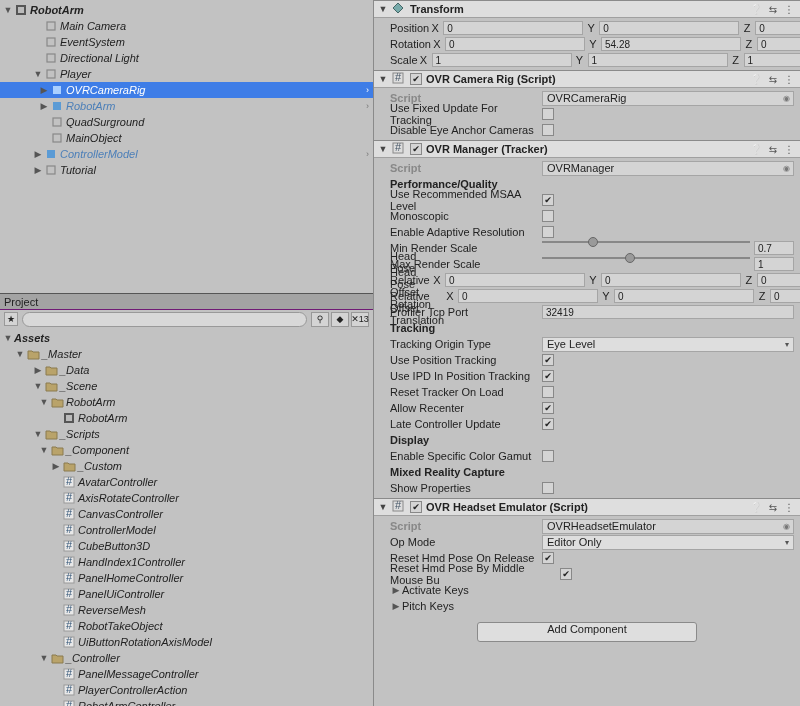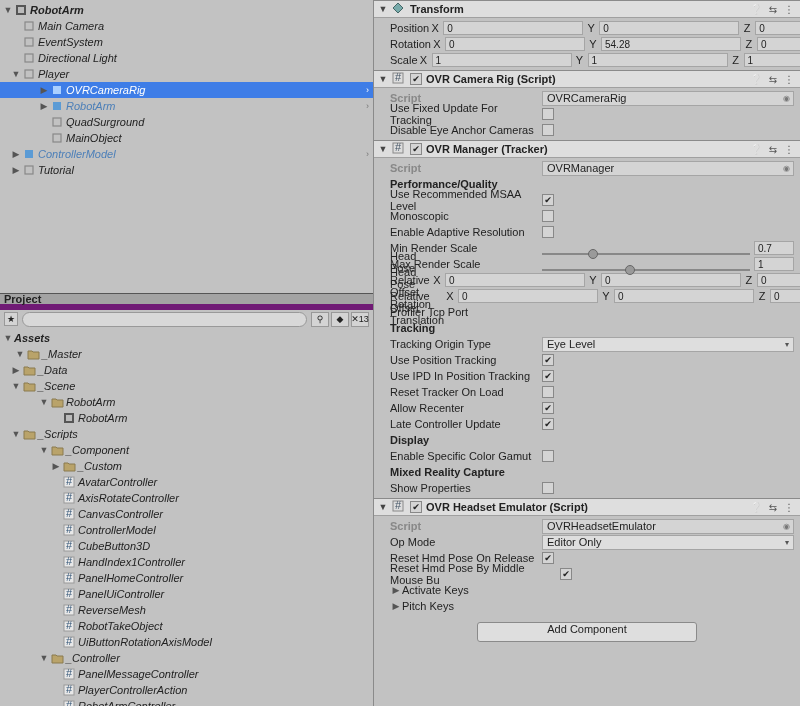--- a/index.html
+++ b/index.html
@@ -1,30 +1,30 @@
 <!DOCTYPE html>
 <html><head>
 <meta charset="utf-8">
 <style>
 * { box-sizing: border-box; margin: 0; padding: 0; font-family: Arial, sans-serif; font-size: 11px; color: #222; }
 body { background: #c2c2c2; width: 800px; height: 706px; overflow: hidden; display: flex; }
 .left-panel { width: 374px; height: 706px; display: flex; flex-direction: column; border-right: 1px solid #8a8a8a; }
 .right-panel { width: 426px; height: 706px; display: flex; flex-direction: column; background: #c2c2c2; overflow-y:auto; }
 .hierarchy { flex: 0 0 auto; height: 293px; overflow: hidden; background: #c2c2c2; }
 .proj-panel { flex: 1 1 auto; background: #c2c2c2; border-top:1px solid #555;}
-.panel-header { background: #a3a3a3; height:16px; display:flex; align-items:center; padding:0 4px; font-weight:bold; border-bottom:6px solid #701a75;}
+.panel-header { background: #a3a3a3; height:16px; display:flex; align-items:center; padding:0 4px; font-weight:normal; border-bottom:1px solid #701a75;}
 .tree { padding: 2px 0;}
 .tree-row { display:flex; align-items:center; height:16px; padding-right:4px; cursor:default;}
 .tree-row.selected { background:#3e7de7; color:#fff;}
 .tree-row.selected .label { color:#fff;}
 .tog { width:12px; text-align:center; color:#555; font-size:9px;}
 .ico { width:14px; height:14px; margin-right:2px; display:inline-flex; align-items:center; justify-content:center;}
 .label { white-space:nowrap;font-style:italic;}
 .label.blue { color:#4c7fb8;}
-.ind0{padding-left:2px}.ind1{padding-left:14px}.ind2{padding-left:10px}.ind3{padding-left:38px}.ind4{padding-left:50px}
+.ind0{padding-left:2px}.ind1{padding-left:14px}.ind2{padding-left:32px}.ind3{padding-left:38px}.ind4{padding-left:50px}
 .scroll-sep{height:8px;background:#929292;}
 
 .search-bar{display:flex;align-items:center;height:18px;background:#c2c2c2;padding:2px 4px;gap:4px;}
 .search-bar .star{width:14px;height:14px;border:1px solid #999;background:#d4d4d4;display:flex;align-items:center;justify-content:center;font-size:9px;}
 .search-input{flex:1;height:15px;border:1px solid #999;border-radius:8px;background:#d8d8d8;padding:0 6px;font-size:10px;}
 .search-icons{display:flex;gap:2px;}
 .si{width:18px;height:15px;border:1px solid #999;background:#d4d4d4;display:flex;align-items:center;justify-content:center;font-size:9px;}
 
 .comp-hdr { background:#dedede; border-top:1px solid #8a8a8a; border-bottom:1px solid #a0a0a0; height:18px; display:flex; align-items:center; padding:0 4px; gap:4px;}
 .comp-hdr .fold{width:10px;text-align:center;font-size:9px;color:#444;}
@@ -39,21 +39,21 @@
 .prop-label.bold{font-weight:bold;}
 .prop-val{flex:1;display:flex;align-items:center;gap:2px;}
 .axis-lbl{width:12px;text-align:center;}
 .num-input{flex:1;height:14px;border:1px solid #a5a5a5;background:#d4d4d4;padding:0 3px;font-size:10px;}
 .obj-field{flex:1;height:15px;border:1px solid #a5a5a5;background:#d4d4d4;padding:0 4px;display:flex;align-items:center;position:relative;font-size:10px;color:#444;}
 .obj-field::after{content:"◉";position:absolute;right:3px;font-size:8px;color:#777;}
 .chkbox{width:12px;height:12px;border:1px solid #888;background:#d4d4d4;display:flex;align-items:center;justify-content:center;font-size:9px;line-height:1;}
 .chkbox.checked::after{content:"✔";color:#222;font-size:9px;}
 .dropdown{flex:1;height:15px;border:1px solid #a5a5a5;background:#dedede;padding:0 4px;display:flex;align-items:center;position:relative;font-size:10px;}
 .dropdown::after{content:"▾";position:absolute;right:4px;font-size:8px;color:#555;}
-.slider-wrap{flex:1;display:flex;align-items:flex-end;gap:4px;}
+.slider-wrap{flex:1;display:flex;align-items:flex-start;gap:4px;}
 .slider-track{flex:1;height:2px;background:#888;position:relative;}
 .slider-thumb{position:absolute;top:-4px;width:10px;height:10px;border-radius:50%;background:#9a9a9a;border:1px solid #666;}
 .slider-val{width:40px;height:14px;border:1px solid #a5a5a5;background:#d4d4d4;padding:0 3px;font-size:10px;text-align:left;}
 
 .addcomp-row{display:flex;justify-content:center;padding:6px;}
 .addcomp-btn{width:220px;height:20px;border:1px solid #8a8a8a;background:#dedede;border-radius:3px;display:flex;align-items:flex-start;justify-content:center;font-size:11px;}
 
 svg{display:block;}
 .disabled-lbl{color:#888;font-weight:bold;}
 </style>
@@ -592,20 +592,23 @@
           <span class="axis-lbl">X</span>
           <input class="num-input" value="0" style="">
           <span class="axis-lbl">Y</span>
           <input class="num-input" value="0" style="">
           <span class="axis-lbl">Z</span>
           <input class="num-input" value="0" style="">
         </div>
       </div>
     <div class="prop-row">
         <span class="prop-label">Profiler Tcp Port</span>
+        <div class="prop-val">
+          <input class="num-input" style="flex: 1 1 0%;" value="32419">
+        </div>
       </div>
     <div class="prop-row">
         <span class="prop-label bold">Tracking</span>
       </div>
     <div class="prop-row">
         <span class="prop-label">Tracking Origin Type</span>
         <div class="prop-val">
           <div class="dropdown">
             <span>Eye Level</span>
           </div>

